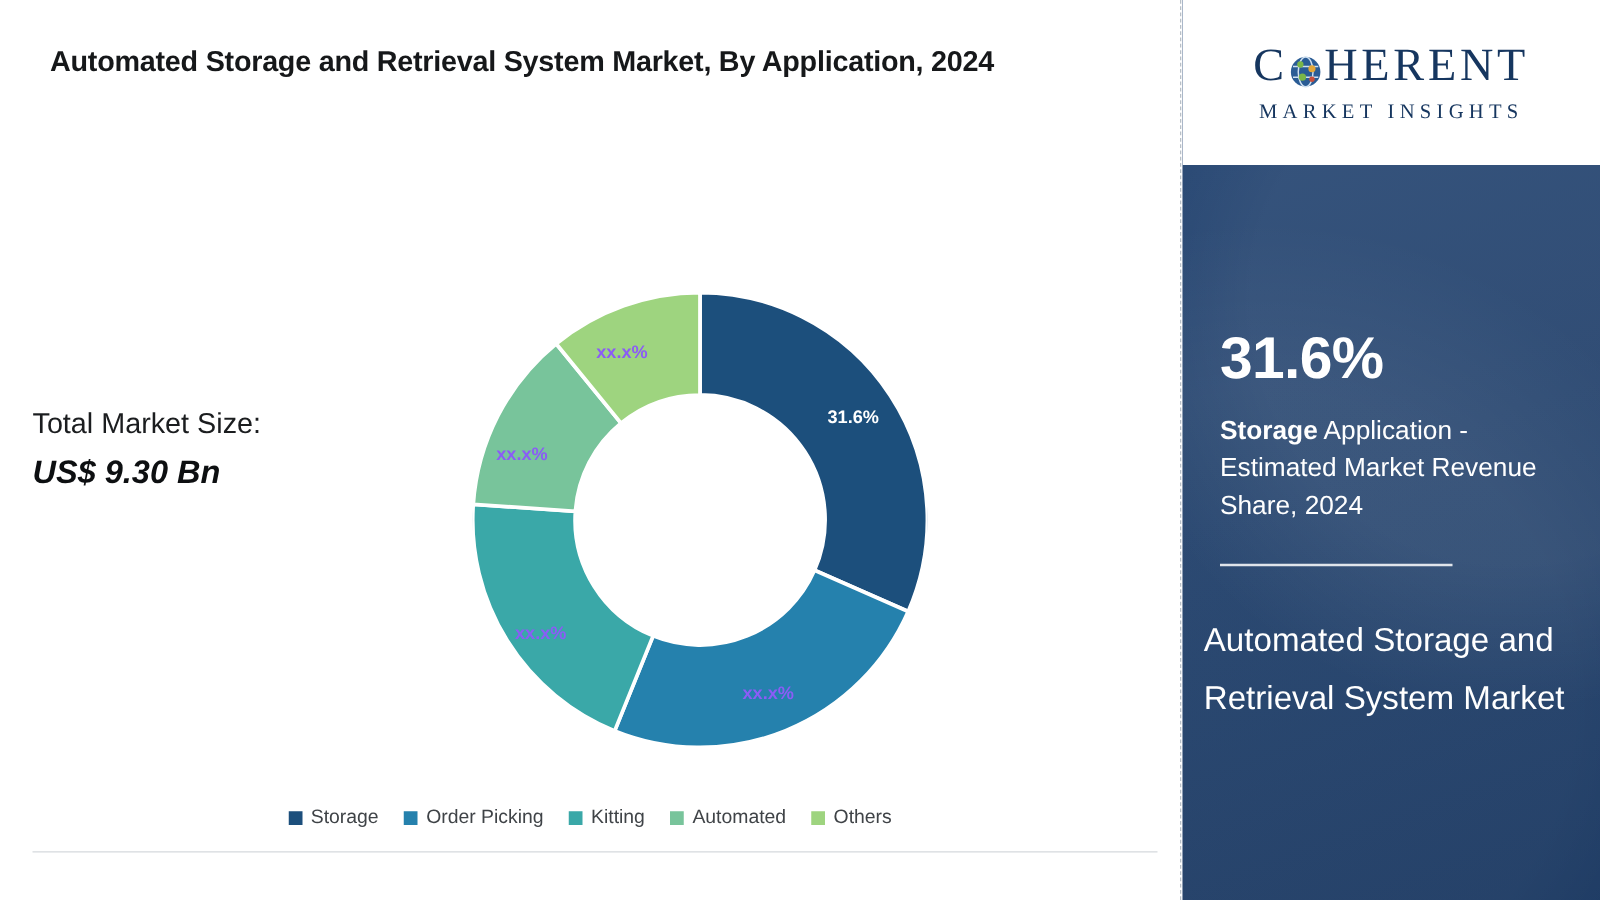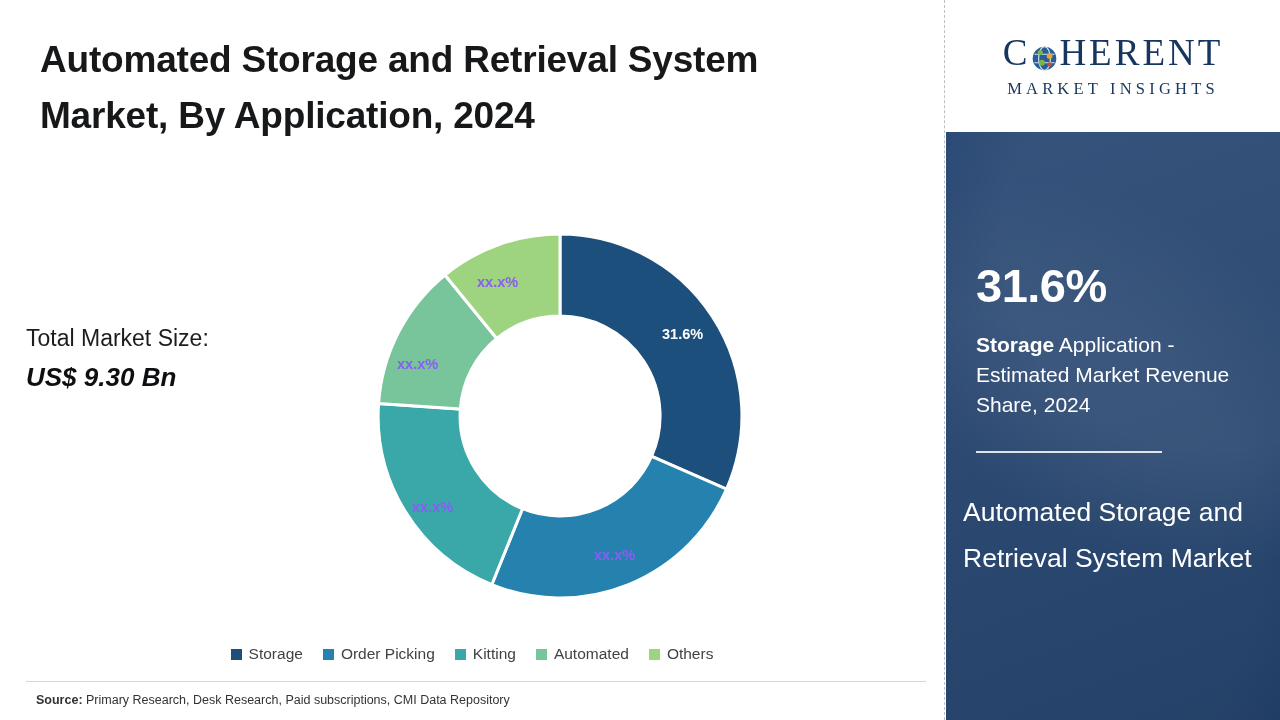--- a/index.html
+++ b/index.html
@@ -16,21 +16,21 @@
     position:absolute; left:0; top:0; width:944px; height:720px;
     background:#ffffff;
   }
   .divider-v {
     position:absolute; left:944px; top:0; width:0; height:720px;
     border-left:1px dashed #b9c0c7;
   }
 
   .title {
     position:absolute; left:40px; top:32px; width:830px;
-    font-size:37px; font-weight:bold; color:#16181a;
+    font-size:23px; font-weight:bold; color:#16181a;
     line-height:1.52;
     letter-spacing:-0.2px;
   }
 
   .subtitle {
     position:absolute; left:0; top:160px; width:944px;
     text-align:center;
     font-size:21px; color:#666b70;
   }
 
@@ -182,23 +182,20 @@
         <span class="legend-swatch" style="background:#78c49b"></span>
         <span class="legend-text">Automated</span>
       </div>
       <div class="legend-item">
         <span class="legend-swatch" style="background:#9ed47f"></span>
         <span class="legend-text">Others</span>
       </div>
     </div>
 
     <div class="source-rule"></div>
-    <div class="source">
-      <b>Source:</b><span> Primary Research, Desk Research, Paid subscriptions, CMI Data Repository</span>
-    </div>
   </div>
 
   <div class="divider-v"></div>
 
   <div class="right">
 
     <div class="logo-box">
       <div class="logo-main">
         <span>C</span>
         <span class="logo-globe">

